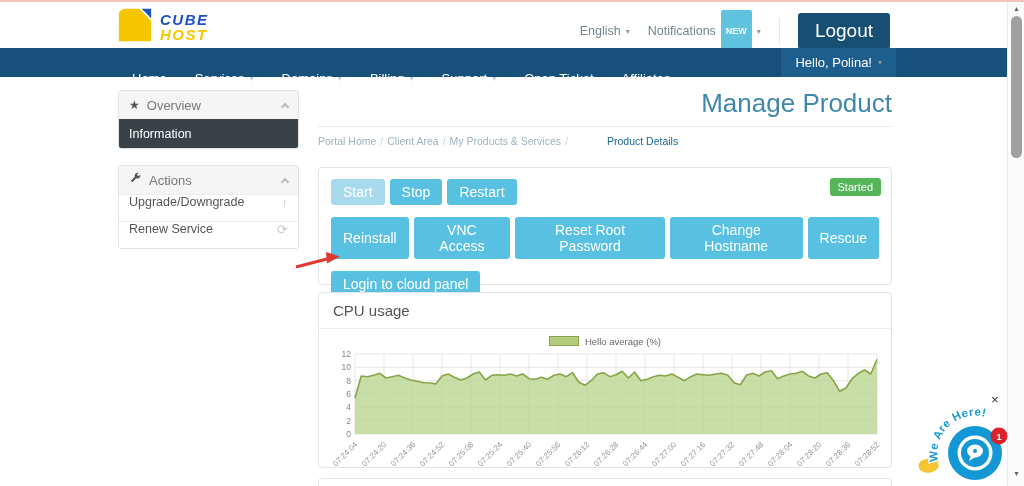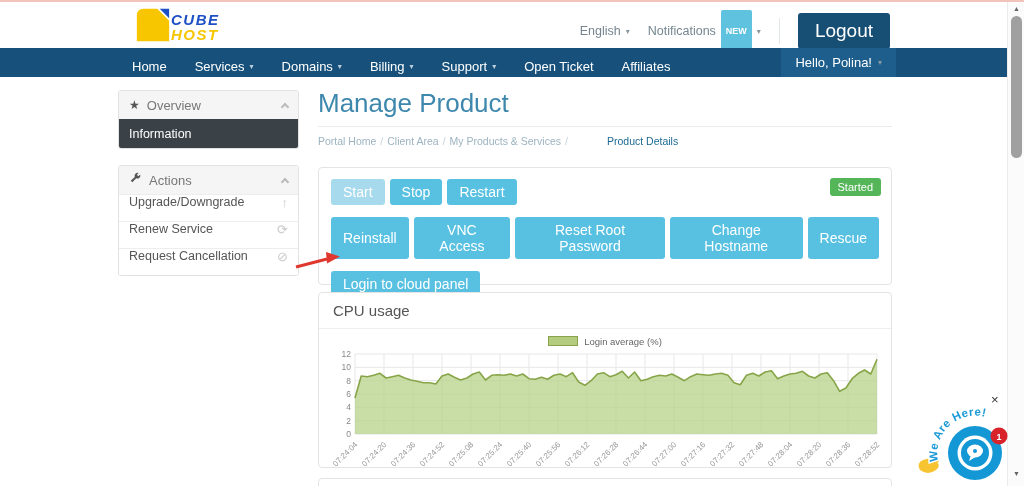--- a/index.html
+++ b/index.html
@@ -3,33 +3,33 @@
 <meta charset="utf-8">
 <style>
   * { box-sizing: border-box; margin: 0; padding: 0; }
   html,body { width:1024px; height:486px; overflow:hidden; background:#fff;
               font-family:"Liberation Sans", sans-serif; }
   .page { position:relative; width:1024px; height:486px; background:#fff; }
   .top-border { position:absolute; top:0; left:0; width:1024px; height:2px; background:#f2c3bb; }
 
   
   header { position:absolute; top:2px; left:0; width:1024px; height:46px; background:#fff; }
-  .logo { position:absolute; left:118px; top:6px; display:flex; align-items:center; gap:1px; cursor:pointer;margin-left:18px; }
+  .logo { position:absolute; left:118px; top:6px; display:flex; align-items:center; gap:8px; cursor:pointer; }
   .logo-text { line-height:15px; font-weight:bold; font-size:15px; letter-spacing:1.5px; font-style:italic; }
   .lt1 { color:#1d50c4; } .lt2 { color:#f7c600; }
   .header-right { position:absolute; right:134px; top:8px; display:flex; align-items:center; gap:18px; }
   .hdr-link { font-size:12.5px; color:#75858f; cursor:pointer; display:flex; align-items:center; gap:5px; }
   .badge-new { background:#5fc3e0; color:#fff; font-size:9px; font-weight:bold; padding:16px 5px; border-radius:2px; font-style:normal; }
   .caret { font-size:8px; color:#8a979f; }
   .hdr-divider { width:1px; height:26px; background:#e2e7ea; }
   .logout { background:#174e74; color:#fff; border:none; font-size:19px; padding:7px 17px; border-radius:3px; cursor:pointer; font-family:inherit; }
 
   
   nav { position:absolute; top:48px; left:0; width:1024px; height:29px; background:#17517b; }
-  .nav-inner { position:absolute; left:118px; top:4px; height:29px; display:flex; align-items:center; }
+  .nav-inner { position:absolute; left:118px; top:16px; height:29px; display:flex; align-items:center; }
   .nav-item { color:#fff; font-size:13px; padding:0 14px; height:29px; display:flex; align-items:center; gap:5px; cursor:pointer; }
   .nav-item .caret { color:#bcd0de; }
   .nav-user { position:absolute; right:128px; top:0; height:29px; background:#1d5e8c; color:#fff; font-size:13px;
               display:flex; align-items:center; gap:6px; padding:0 14px; cursor:pointer; }
 
   
   aside { position:absolute; left:118px; top:90px; width:181px; }
   .side-panel { border:1px solid #e2e2e2; border-radius:3px; background:#fff; margin-bottom:16px; overflow:hidden; }
   .side-head { background:#f5f5f5; height:28px; display:flex; align-items:center; padding:0 10px; gap:7px;
                font-size:13px; color:#777; cursor:pointer; }
@@ -37,21 +37,21 @@
   .chev-up { width:6px; height:6px; border-top:2px solid #bbb; border-right:2px solid #bbb; transform:rotate(-45deg); margin-top:3px; }
   .star { color:#555; font-size:12px; }
   .info-item { background:#3a4147; color:#fff; font-size:12.5px; height:29px; display:flex; align-items:center; padding:0 10px; cursor:pointer; }
   .action-item { height:27px; display:flex; align-items:flex-start; padding:0 10px; font-size:12.5px; color:#555;
                  border-top:1px solid #ededed; cursor:pointer; background:#fff; }
   .action-item .spacer { flex:1; }
   .action-icn { color:#c9c9c9; font-size:13px; }
 
   
   main { position:absolute; left:318px; top:88px; width:574px; }
-  h1 { font-size:26px; font-weight:300; color:#3e87ad; padding-bottom:7px; border-bottom:1px solid #ebebeb; }
+  h1 { font-size:26px; font-weight:300; color:#3e87ad; padding-bottom:7px; border-bottom:1px solid #ebebeb;text-align:right; }
   .breadcrumb { margin-top:8px; font-size:10.5px; color:#9cb3c0; }
   .bc-sep { color:#c5d2da; margin:0 4px; }
   .bc-current { color:#1c6a93; font-weight:normal;margin-left:35px; }
 
   .panel { position:absolute; left:318px; width:574px; background:#fff; border:1px solid #e4e4e4; border-radius:4px; }
   .controls-panel { top:167px; height:118px; padding:11px 12px; }
   .status-badge { position:absolute; top:10px; right:10px; background:#55b559; color:#fff; font-size:11px;
                   padding:3px 8px; border-radius:3px; }
   .btn-row { display:flex; gap:5px; margin-bottom:12px; }
   .btn { background:#58c1e2; color:#fff; border:none; font-size:14px; padding:5px 12px; border-radius:3px;
@@ -154,25 +154,20 @@
           <div class="action-item">
             <span>Upgrade/Downgrade</span>
             <span class="spacer"></span>
             <span class="action-icn">↑</span>
           </div>
           <div class="action-item">
             <span>Renew Service</span>
             <span class="spacer"></span>
             <span class="action-icn">⟳</span>
           </div>
-          <div class="action-item">
-            <span>Request Cancellation</span>
-            <span class="spacer"></span>
-            <span class="action-icn">⊘</span>
-          </div>
         </div>
     </div>
   </aside>
 
   <main>
     <h1>Manage Product</h1>
     <div class="breadcrumb" id="breadcrumb"><span class="bc-link">Portal Home</span><span class="bc-sep">/</span><span class="bc-link">Client Area</span><span class="bc-sep">/</span><span class="bc-link">My Products &amp; Services</span><span class="bc-sep">/</span><span class="bc-current">Product Details</span></div>
   </main>
 
   <section class="panel controls-panel">
@@ -196,21 +191,21 @@
 
   <svg class="annotation-arrow" width="50" height="22" viewBox="0 0 50 22">
     <path d="M2,17 L33,9" stroke="#e0382e" stroke-width="3" fill="none"></path>
     <polygon points="32,2 46,6.5 33,13.5" fill="#e0382e"></polygon>
   </svg>
 
   <section class="panel chart-panel">
     <div class="chart-title">CPU usage</div>
     <div class="legend">
       <span class="swatch"></span>
-      <span class="lg-label">Login average (%)</span>
+      <span class="lg-label">Hello average (%)</span>
     </div>
     <svg id="chart" width="552" height="132" viewBox="0 0 552 132">
         <line x1="22" y1="85" x2="544" y2="85" stroke="#e7e7e7" stroke-width="1"></line>
         <text x="18" y="88" text-anchor="end" class="ytick">0</text>
         <line x1="22" y1="71.66666666666667" x2="544" y2="71.66666666666667" stroke="#e7e7e7" stroke-width="1"></line>
         <text x="18" y="74.66666666666667" text-anchor="end" class="ytick">2</text>
         <line x1="22" y1="58.33333333333334" x2="544" y2="58.33333333333334" stroke="#e7e7e7" stroke-width="1"></line>
         <text x="18" y="61.33333333333334" text-anchor="end" class="ytick">4</text>
         <line x1="22" y1="45" x2="544" y2="45" stroke="#e7e7e7" stroke-width="1"></line>
         <text x="18" y="48" text-anchor="end" class="ytick">6</text>

